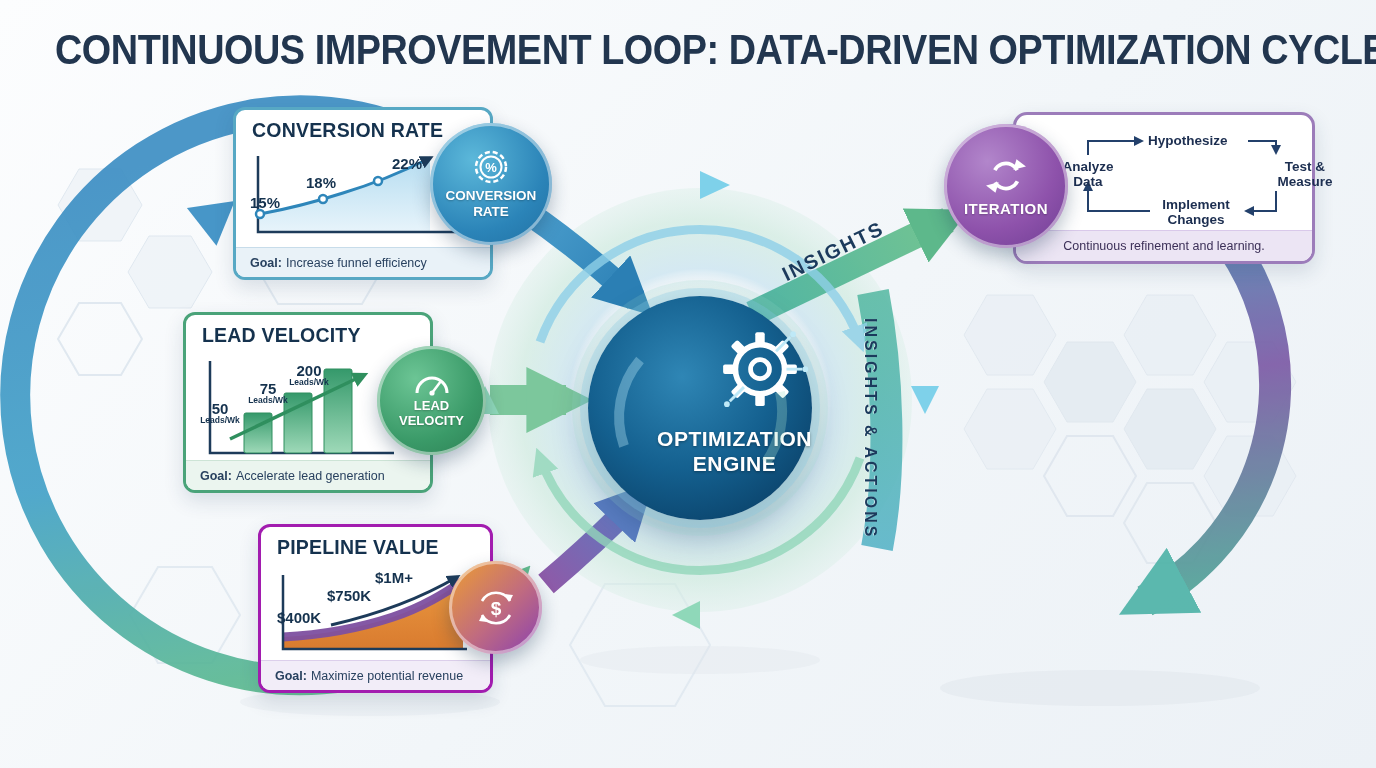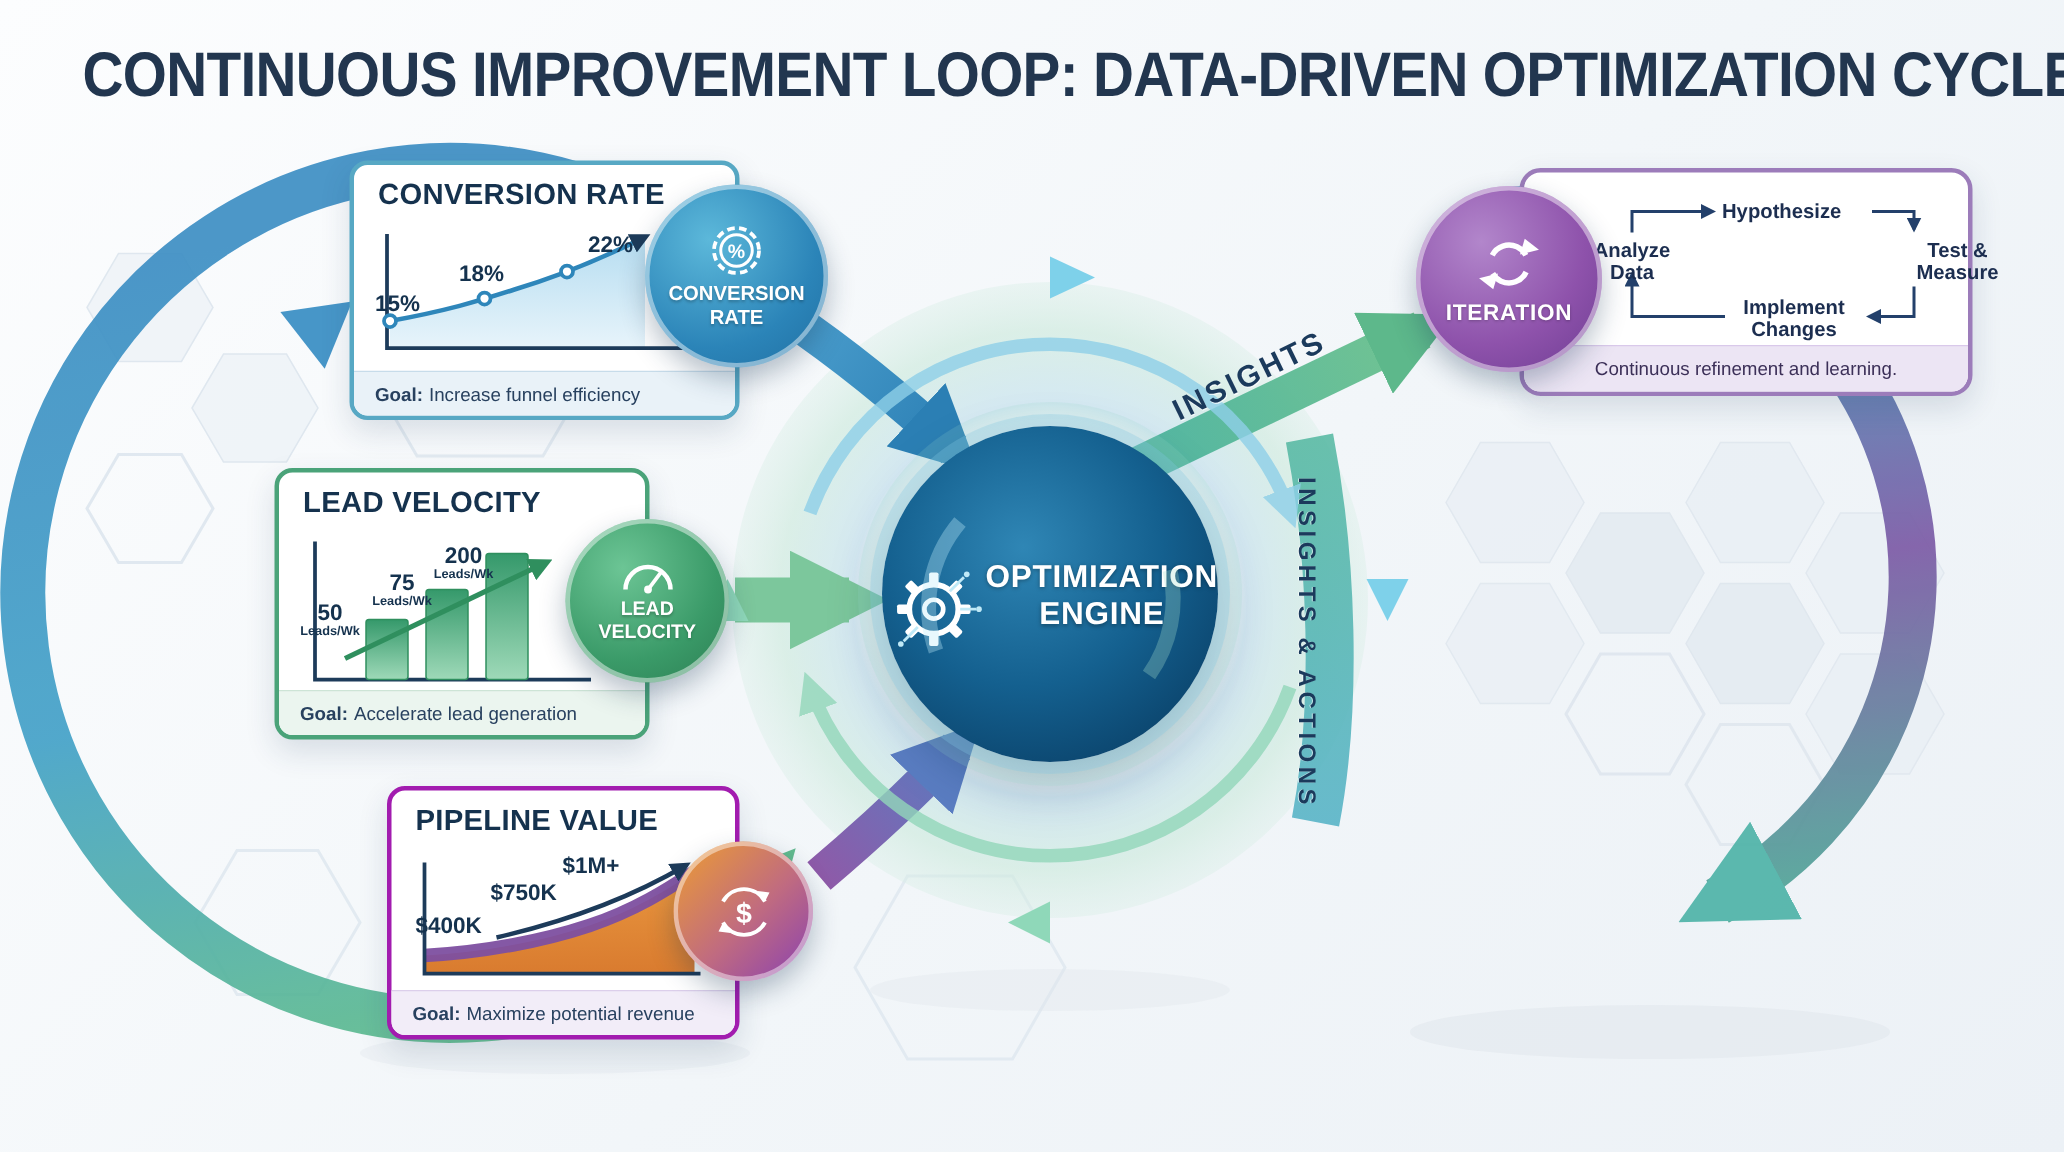--- a/index.html
+++ b/index.html
@@ -56,25 +56,25 @@
   .badge .bt { width:86%; line-height:1.15; margin-top:3px; text-shadow:0 1px 2px rgba(0,0,0,.25); }
   .badge-conv { left:430px; top:123px; width:122px; height:122px; font-size:13.5px;
     background:radial-gradient(circle at 35% 30%, #5cb8da, #2b84b8 62%, #206fa2); }
   .badge-lead { left:377px; top:346px; width:109px; height:109px; font-size:13px;
     background:radial-gradient(circle at 35% 30%, #6cc595, #3a9a68 60%, #2c7e53); }
   .badge-pipe { left:449px; top:561px; width:93px; height:93px;
     background:linear-gradient(135deg, #e6953e 10%, #c06b80 55%, #8e44ad 95%); }
   .badge-iter { left:944px; top:124px; width:124px; height:124px; font-size:15px; letter-spacing:.5px;
     background:radial-gradient(circle at 35% 30%, #b286cb, #8e52ab 58%, #6d3c92); }
 
-  .engine { position:absolute; left:588px; top:284px; width:224px; height:224px; border-radius:50%;
+  .engine { position:absolute; left:588px; top:296px; width:224px; height:224px; border-radius:50%;
     background:radial-gradient(circle at 42% 36%, #2f86b5, #14608f 48%, #0c4770 78%, #0a3c60);
     box-shadow:0 0 0 8px rgba(130,200,225,.30), 0 0 0 16px rgba(150,215,200,.18),
                0 14px 34px rgba(10,50,80,.35);
-    display:flex; align-items:center; color:#fff; z-index:4; }
+    display:flex; flex-direction:column; align-items:flex-end; color:#fff; z-index:4; }
   .engine svg.swirls { position:absolute; inset:0; pointer-events:none; }
   .engine .gicon { margin-top:24px; }
   .engine-label { font-size:21px; font-weight:bold; letter-spacing:.5px; line-height:1.2;
                   text-align:center; margin-top:2px; text-shadow:0 1px 3px rgba(0,0,0,.35); }
   .engine-label span { display:block; }
 
   .lbl-insights { position:absolute; left:778px; top:240px; transform:rotate(-26deg);
     font-size:20px; font-weight:bold; color:#1b3a5c; letter-spacing:2px;
     text-shadow:0 1px 0 rgba(255,255,255,.7); z-index:3; }
   .lbl-actions { position:absolute; left:861px; top:318px; writing-mode:vertical-rl;

